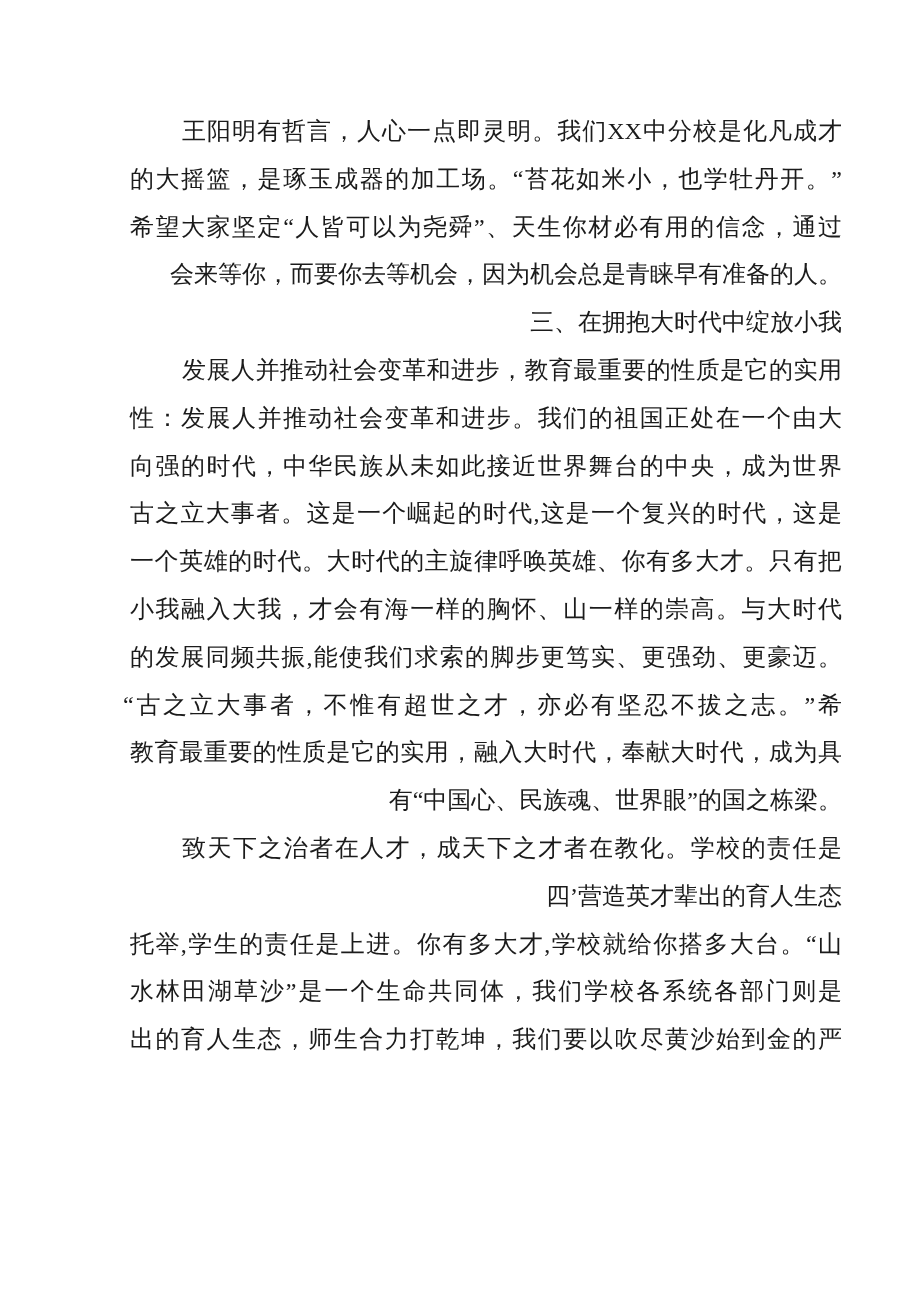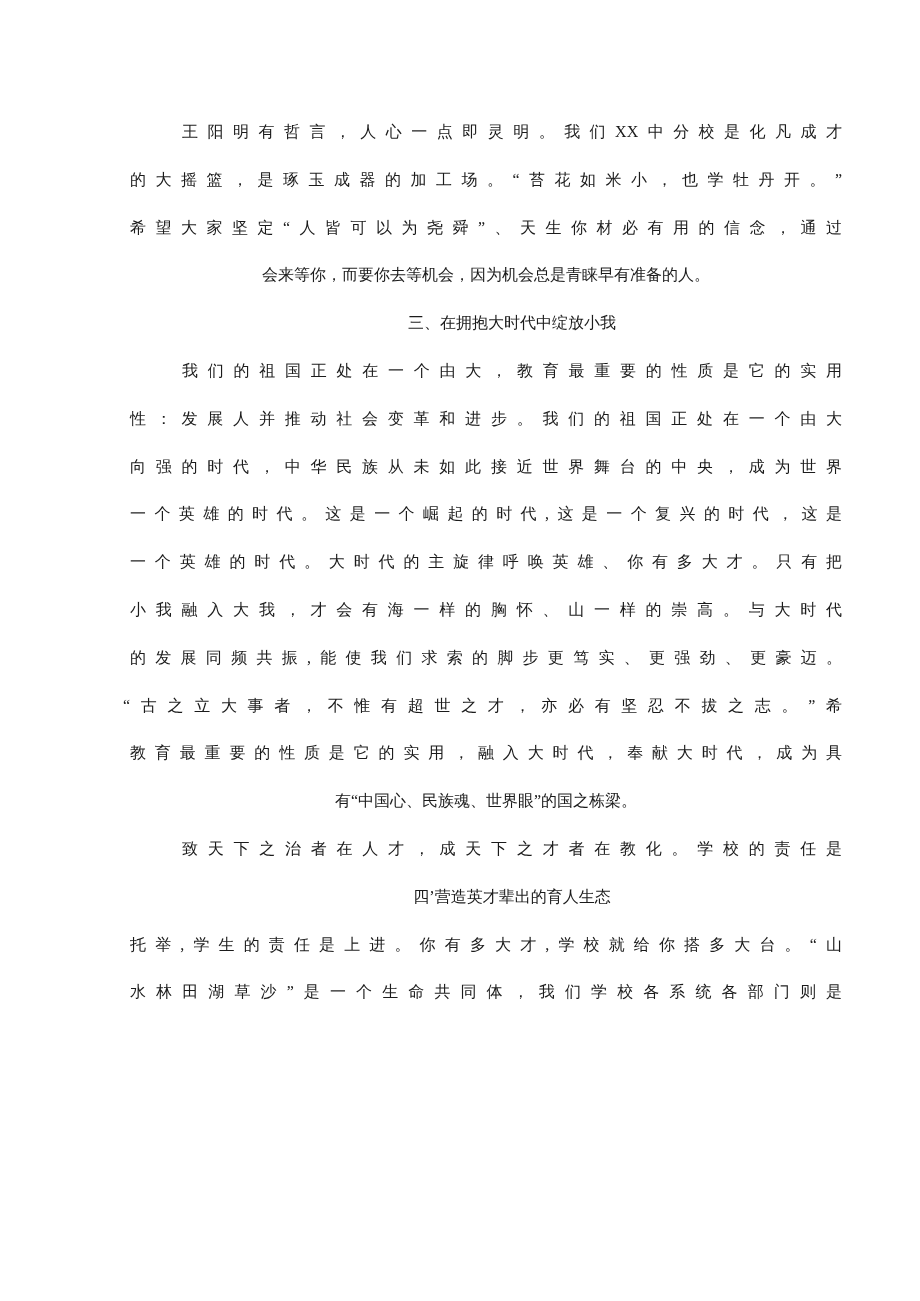--- a/index.html
+++ b/index.html
@@ -20,27 +20,27 @@
     width: 920px;
     height: 1301px;
     background: #ffffff;
   }
   .text-block {
     position: absolute;
     left: 130px;
     top: 108px;
     width: 712px;
     color: #1b1b1b;
-    font-size: 16px;
+    font-size: 24px;
     line-height: 47.8px;
   }
   .line {
     margin: 0;
     padding: 0;
-    text-align: center;
+    text-align: right;
     white-space: nowrap;
   }
   .justify {
     white-space: normal;
     text-align: justify;
     text-align-last: justify;
     text-justify: inter-character;
   }
   .indent {
     text-indent: 52px;
@@ -55,31 +55,32 @@
 <div class="page">
   <div class="text-block">
 
     <p class="line indent justify">王阳明有哲言，人心一点即灵明。我们XX中分校是化凡成才</p>
     <p class="line justify">的大摇篮，是琢玉成器的加工场。“苔花如米小，也学牡丹开。”</p>
     <p class="line justify">希望大家坚定“人皆可以为尧舜”、天生你材必有用的信念，通过</p>
     <p class="line">会来等你，而要你去等机会，因为机会总是青睐早有准备的人。</p>
 
     <p class="line indent">三、在拥抱大时代中绽放小我</p>
 
-    <p class="line indent justify">我们的祖国正处在一个由大，教育最重要的性质是它的实用</p>
+    <p class="line indent justify">发展人并推动社会变革和进步，教育最重要的性质是它的实用</p>
     <p class="line justify">性：发展人并推动社会变革和进步。我们的祖国正处在一个由大</p>
     <p class="line justify">向强的时代，中华民族从未如此接近世界舞台的中央，成为世界</p>
-    <p class="line justify">一个英雄的时代。这是一个崛起的时代,这是一个复兴的时代，这是</p>
+    <p class="line justify">古之立大事者。这是一个崛起的时代,这是一个复兴的时代，这是</p>
     <p class="line justify">一个英雄的时代。大时代的主旋律呼唤英雄、你有多大才。只有把</p>
     <p class="line justify">小我融入大我，才会有海一样的胸怀、山一样的崇高。与大时代</p>
     <p class="line justify">的发展同频共振,能使我们求索的脚步更笃实、更强劲、更豪迈。</p>
     <p class="line justify hang">“古之立大事者，不惟有超世之才，亦必有坚忍不拔之志。”希</p>
     <p class="line justify">教育最重要的性质是它的实用，融入大时代，奉献大时代，成为具</p>
     <p class="line">有“中国心、民族魂、世界眼”的国之栋梁。</p>
 
     <p class="line indent justify">致天下之治者在人才，成天下之才者在教化。学校的责任是</p>
 
     <p class="line indent">四’营造英才辈出的育人生态</p>
     <p class="line justify">托举,学生的责任是上进。你有多大才,学校就给你搭多大台。“山</p>
     <p class="line justify">水林田湖草沙”是一个生命共同体，我们学校各系统各部门则是</p>
+    <p class="line justify">出的育人生态，师生合力打乾坤，我们要以吹尽黄沙始到金的严</p>
 
   </div>
 </div>
 
 </body></html>

